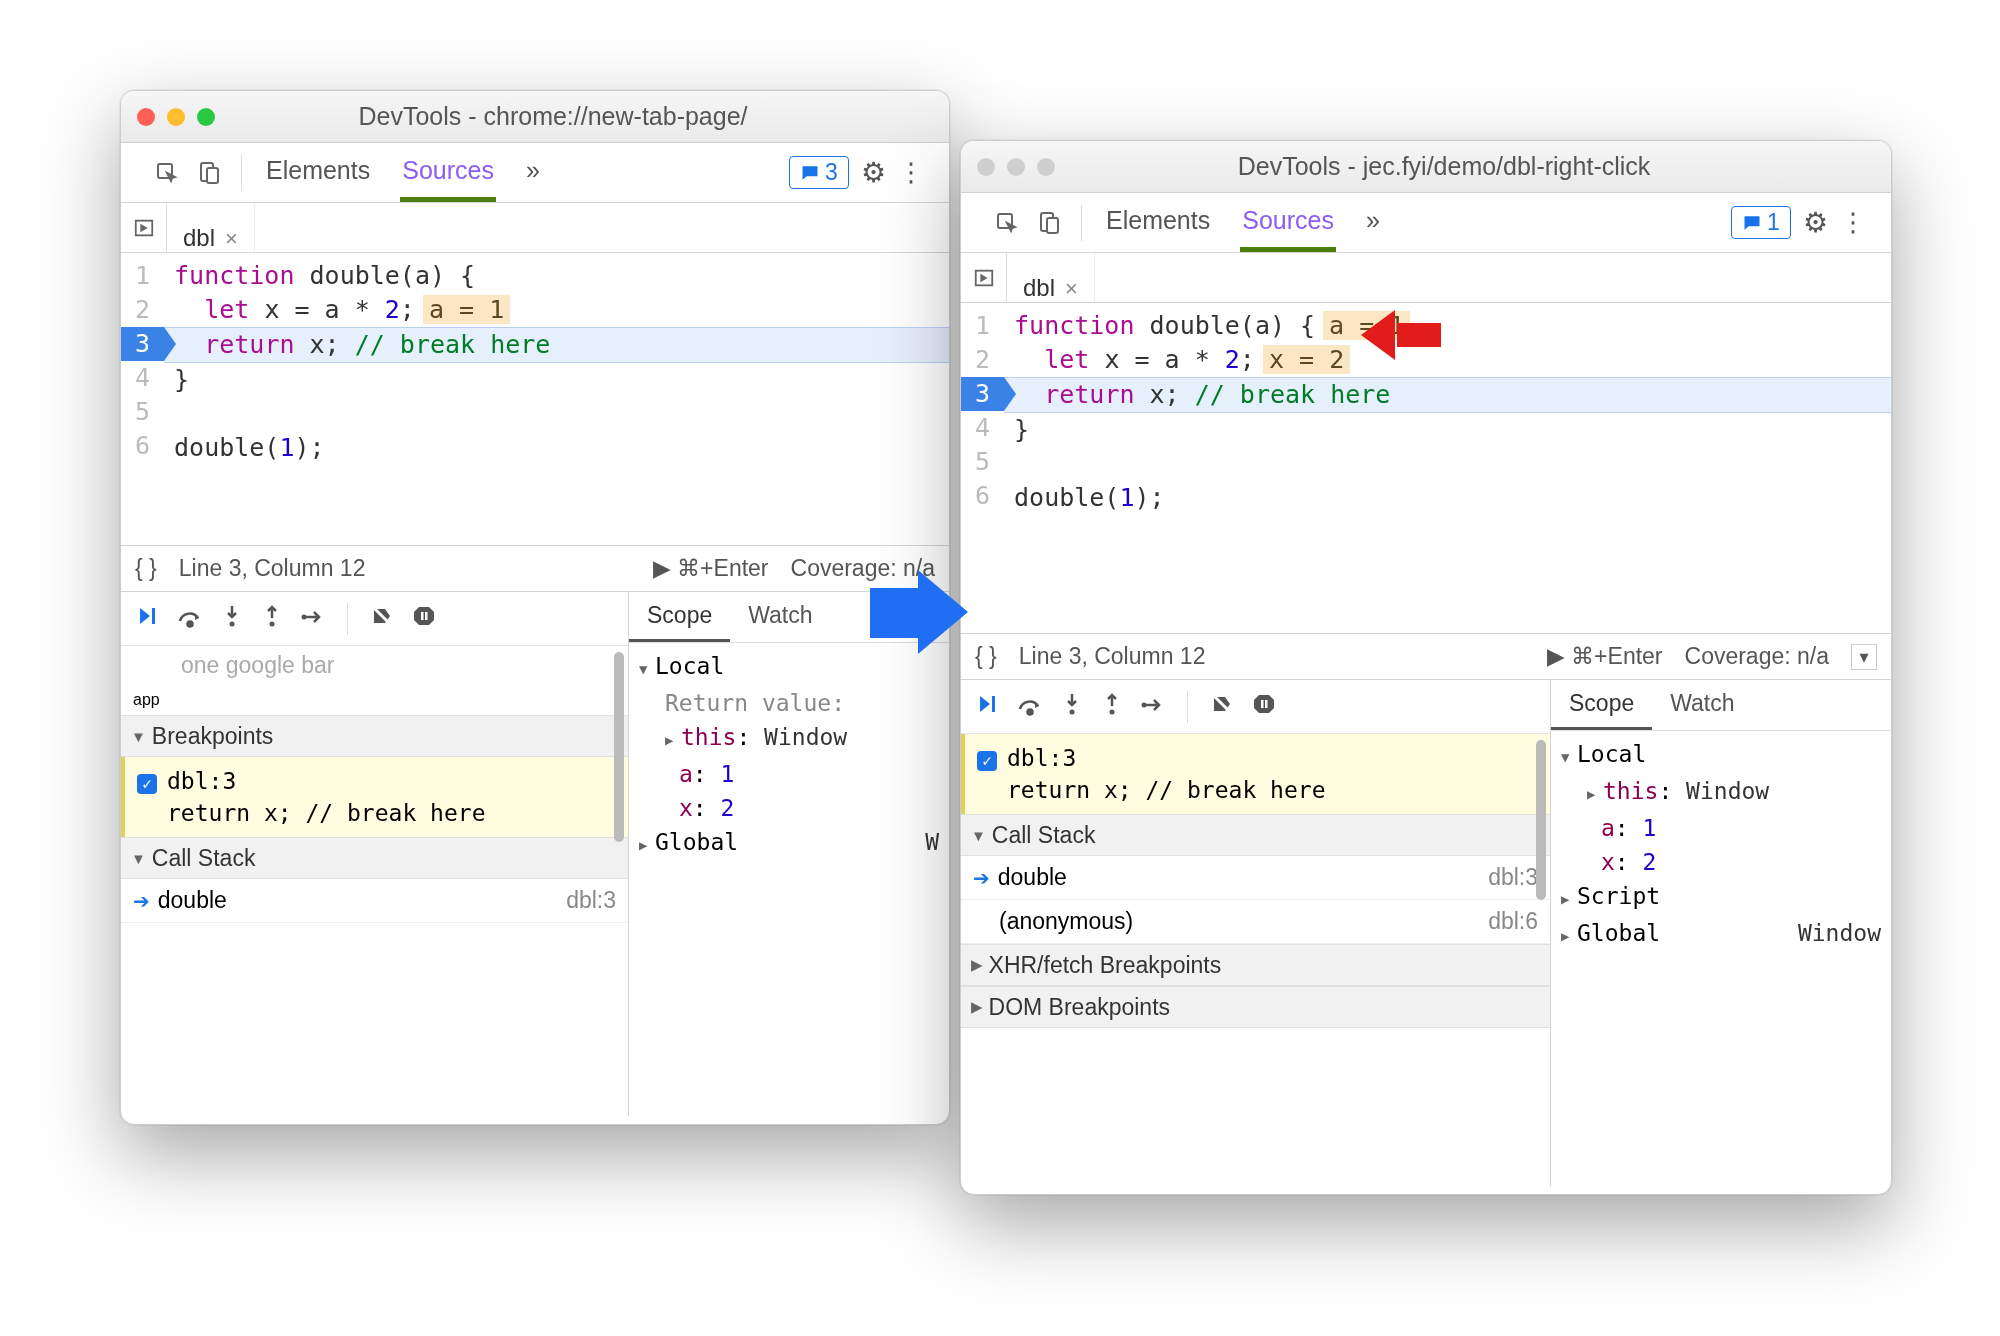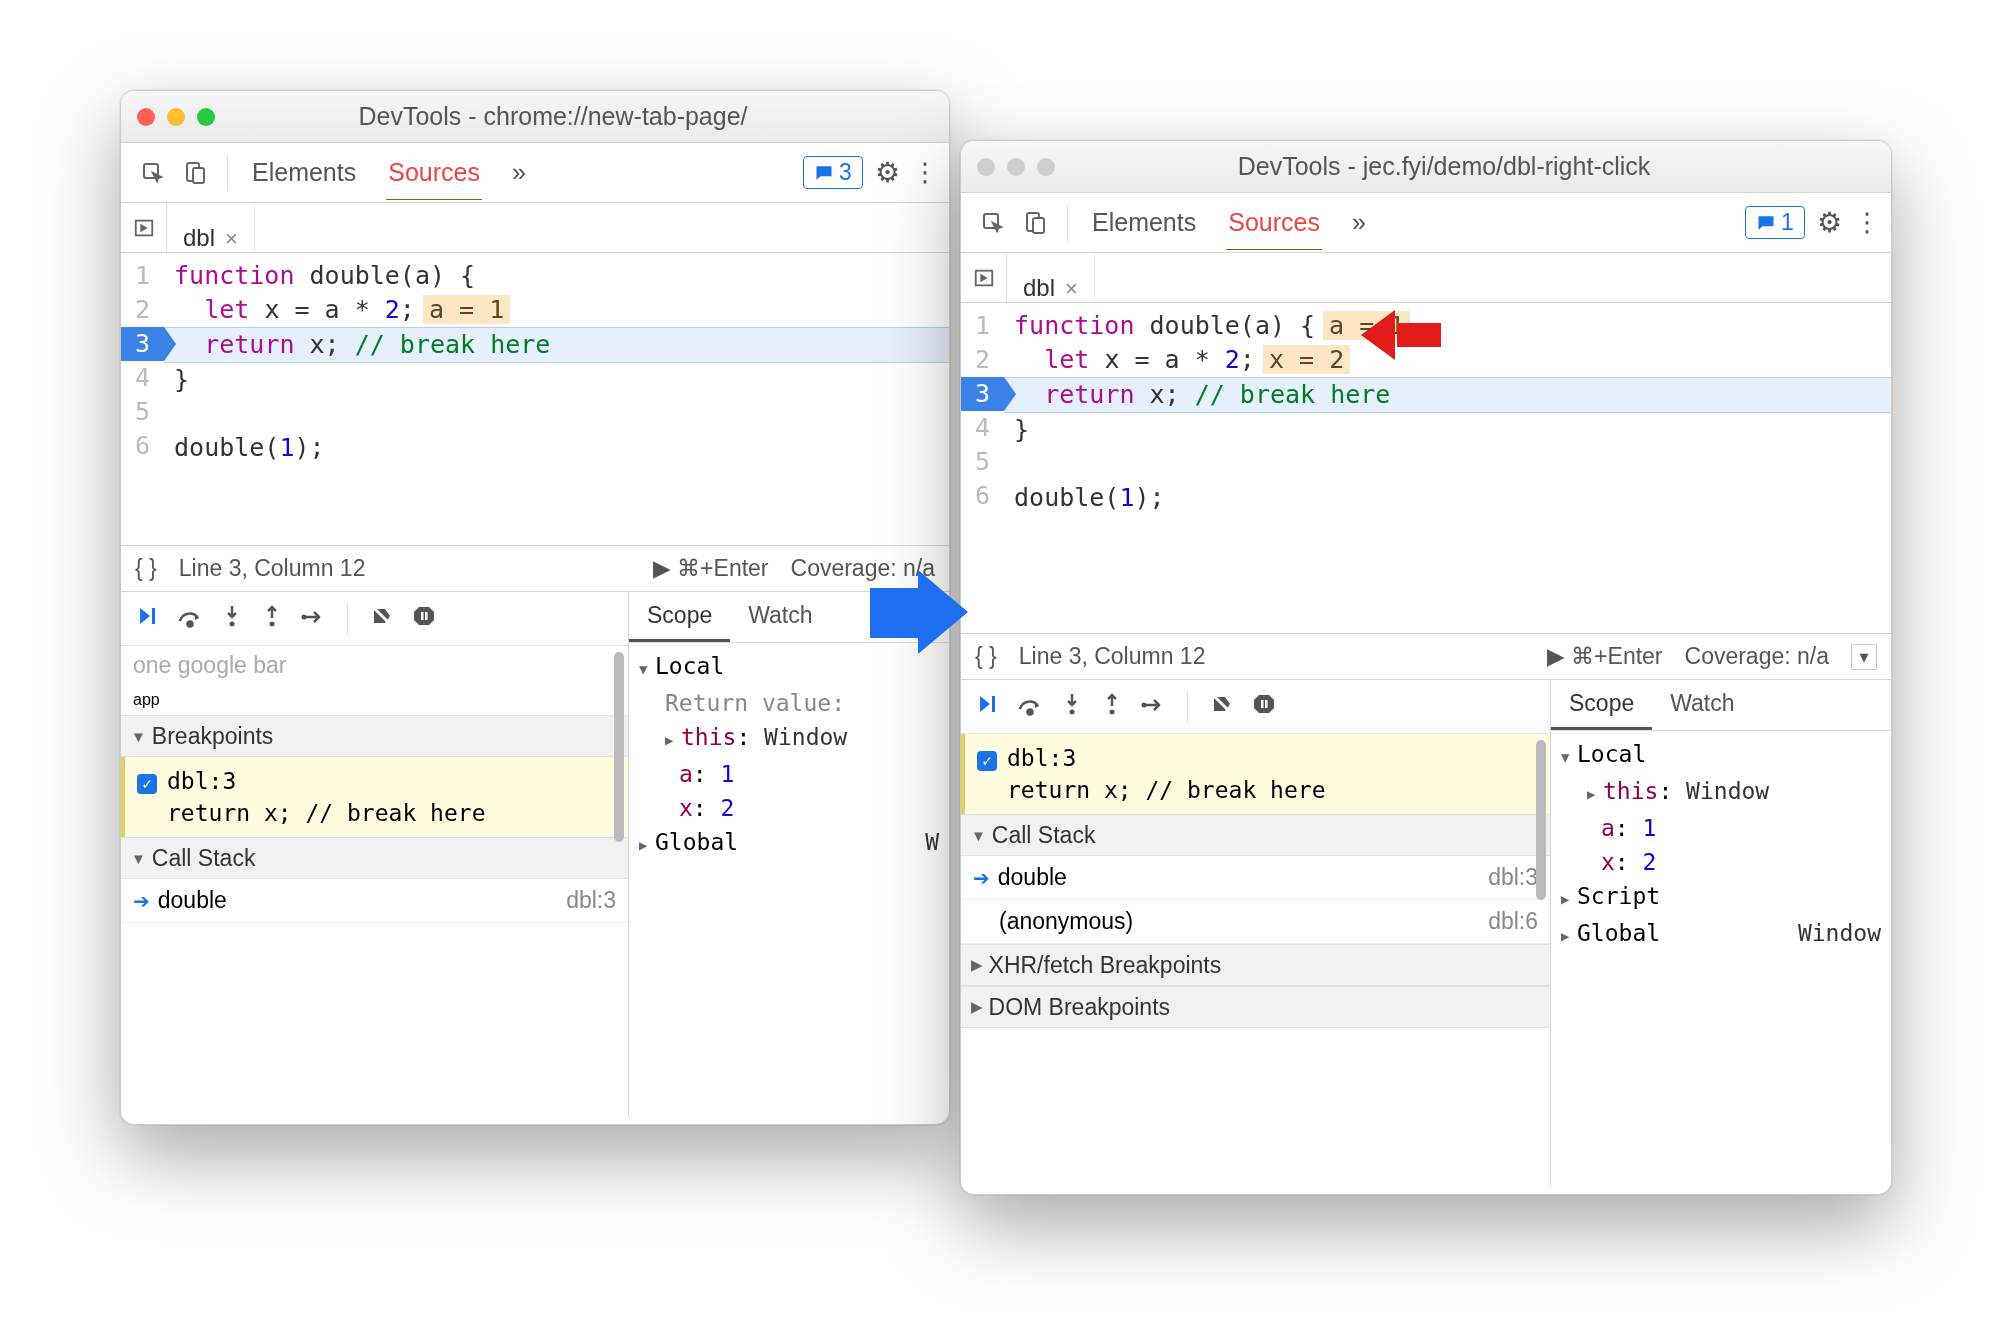--- a/index.html
+++ b/index.html
@@ -29,28 +29,28 @@
     background: linear-gradient(#f6f6f6,#eaeaea);
     border-bottom:1px solid #d0d0d0;
   }
   .traffic { display:flex; gap:12px; margin-right:18px;}
   .tl { width:18px; height:18px; border-radius:50%; }
   .tl.red{background:#ff5f57;} .tl.yellow{background:#febc2e;} .tl.green{background:#28c840;}
   .tl.gray{background:#cfcfcf;}
   .title { flex:1; text-align:center; color:#555; font-size:25px; padding-right:60px;}
 
   .toolbar {
-    height:60px; display:flex; align-items:center; padding:0 14px;
+    height:60px; display:flex; align-items:center; padding:0 28px;
     border-bottom:1px solid #d5d5d5; gap:6px; font-size:25px; color:#555;
   }
   .toolbar .ico { width:36px; height:36px; display:flex; align-items:center; justify-content:center; color:#666;}
   .divider{width:1px;height:36px;background:#ddd;margin:0 8px;}
   .tab-panels { display:flex; gap:28px; margin-left:8px;}
   .tab-panel { color:#555; padding:12px 2px; }
-  .tab-panel.active { color:#ef4444; border-bottom:1px solid #4d7c0f;}
+  .tab-panel.active { color:#8b5cf6; border-bottom:5px solid #4d7c0f;}
   .toolbar-right{margin-left:auto;display:flex;align-items:center;gap:12px;}
   .msg-badge{display:flex;align-items:center;gap:5px;border:1px solid #1a73e8;border-radius:4px;padding:2px 10px;color:#1a73e8;font-size:23px;}
   .gear{font-size:28px;color:#555;}
   .kebab{font-size:26px;color:#555;letter-spacing:-3px;}
 
   .filebar {
     height:50px;display:flex;align-items:center;border-bottom:1px solid #d5d5d5;
     font-size:24px;color:#333;
   }
   .filebar .play{width:46px;display:flex;align-items:center;justify-content:center;border-right:1px solid #ddd;height:100%;}
@@ -209,21 +209,21 @@
         <span class="dico"><svg width="24" height="24" viewBox="0 0 24 24" fill="#555">
               <path d="M4 5h11l5 7-5 7H4z"></path>
               <path d="M2 2l20 20" stroke="#fff" stroke-width="3"></path>
             </svg></span>
         <span class="dico"><svg width="24" height="24" viewBox="0 0 24 24" fill="#555">
               <path d="M7 3h10l5 5v8l-5 5H7l-5-5V8l5-5z"></path>
               <rect x="9" y="8" width="2.5" height="8" fill="#fff"></rect>
               <rect x="13" y="8" width="2.5" height="8" fill="#fff"></rect>
             </svg></span>
       </div>
-      <div class="pane-row" style="color:#aaa;font-size:23px;">one google bar</div>
+      <div class="pane-row" style="color:#aaa;font-size:23px;margin-left:48px;">one google bar</div>
       <div class="pane-row">app</div>
       <div class="pane-header">
           <span class="tri">▼</span>
           <span>Breakpoints</span>
         </div>
       <div class="bp-item">
         <div><span class="cbx">✓</span><span>dbl:3</span></div>
         <div style="padding-left:30px;">return x; // break here</div>
       </div>
       <div class="pane-header">

